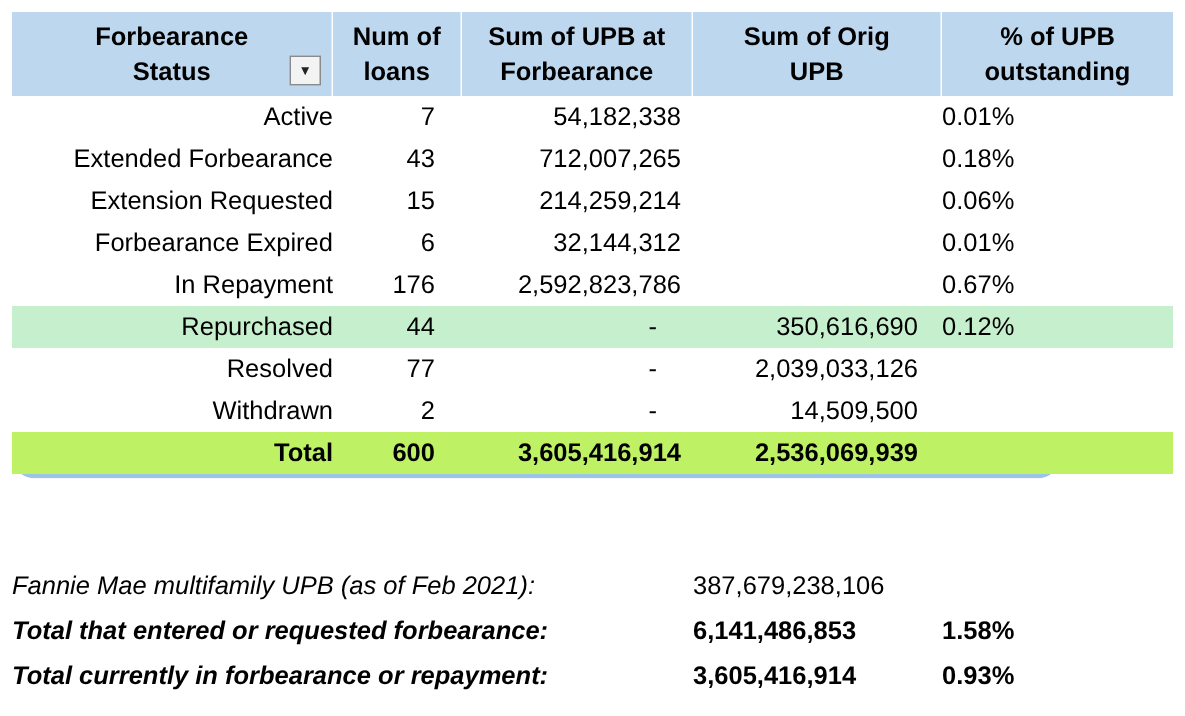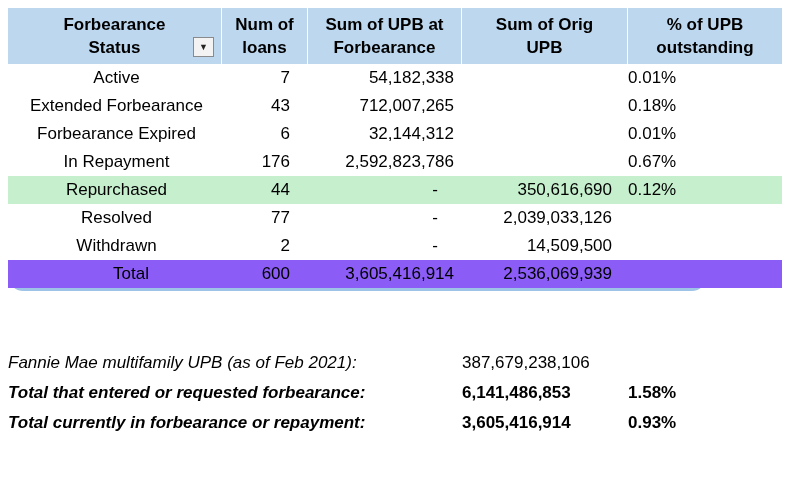--- a/index.html
+++ b/index.html
@@ -31,29 +31,29 @@
     background: #F3F3F3;
     border: 1px solid #8A8A8A;
     padding: 0;
     display: flex; align-items: center; justify-content: center;
     cursor: pointer;
   }
   .chev { font-size: 9px; line-height: 1; color: #222; font-weight: normal; }
 
   
   .data-row .cell, .total-row .cell { height: 28px; line-height: 28px; white-space: nowrap; overflow: hidden; }
-  .col-status { text-align: center; padding-left: 3px; }
+  .col-status { text-align: right; padding-left: 3px; }
   .num { text-align: right; }
   .col-loans { padding-right: 18px; }
   .col-upbf { padding-right: 8px; }
   .col-upbf.dash { padding-right: 24px; }
   .col-orig { padding-right: 16px; }
   .col-pct { padding-right: 38px; }
   .row-green .cell { background: #C6EFCE; }
-  .total-row .cell { background: #8b5cf6; font-weight: normal; padding-left: 32px; }
+  .total-row .cell { background: #bef264; font-weight: bold; padding-left: 32px; }
   .total-row { border-bottom: 3px solid #9DC3E6; }
 
   
   .summary { margin-top: 57px; width: 774px; }
   .frow { display: grid; grid-template-columns: 454px 166px 154px; height: 30px; line-height: 30px; }
   .flabel { font-style: italic; white-space: nowrap; }
   .fvalue { text-align: left; padding-right: 16px; }
   .fpct { text-align: left; padding-right: 38px; }
   .frow.bold { font-weight: bold; }
 </style>
@@ -98,20 +98,27 @@
     </div>
 
     <div class="grid data-row">
       <div class="cell col-status">Extended Forbearance</div>
       <div class="cell col-loans num">43</div>
       <div class="cell col-upbf num">712,007,265</div>
       <div class="cell col-orig num"></div>
       <div class="cell col-pct">0.18%</div>
     </div>
 
+    <div class="grid data-row">
+      <div class="cell col-status">Extension Requested</div>
+      <div class="cell col-loans num">15</div>
+      <div class="cell col-upbf num">214,259,214</div>
+      <div class="cell col-orig num"></div>
+      <div class="cell col-pct">0.06%</div>
+    </div>
 
     <div class="grid data-row">
       <div class="cell col-status">Forbearance Expired</div>
       <div class="cell col-loans num">6</div>
       <div class="cell col-upbf num">32,144,312</div>
       <div class="cell col-orig num"></div>
       <div class="cell col-pct">0.01%</div>
     </div>
 
     <div class="grid data-row">

